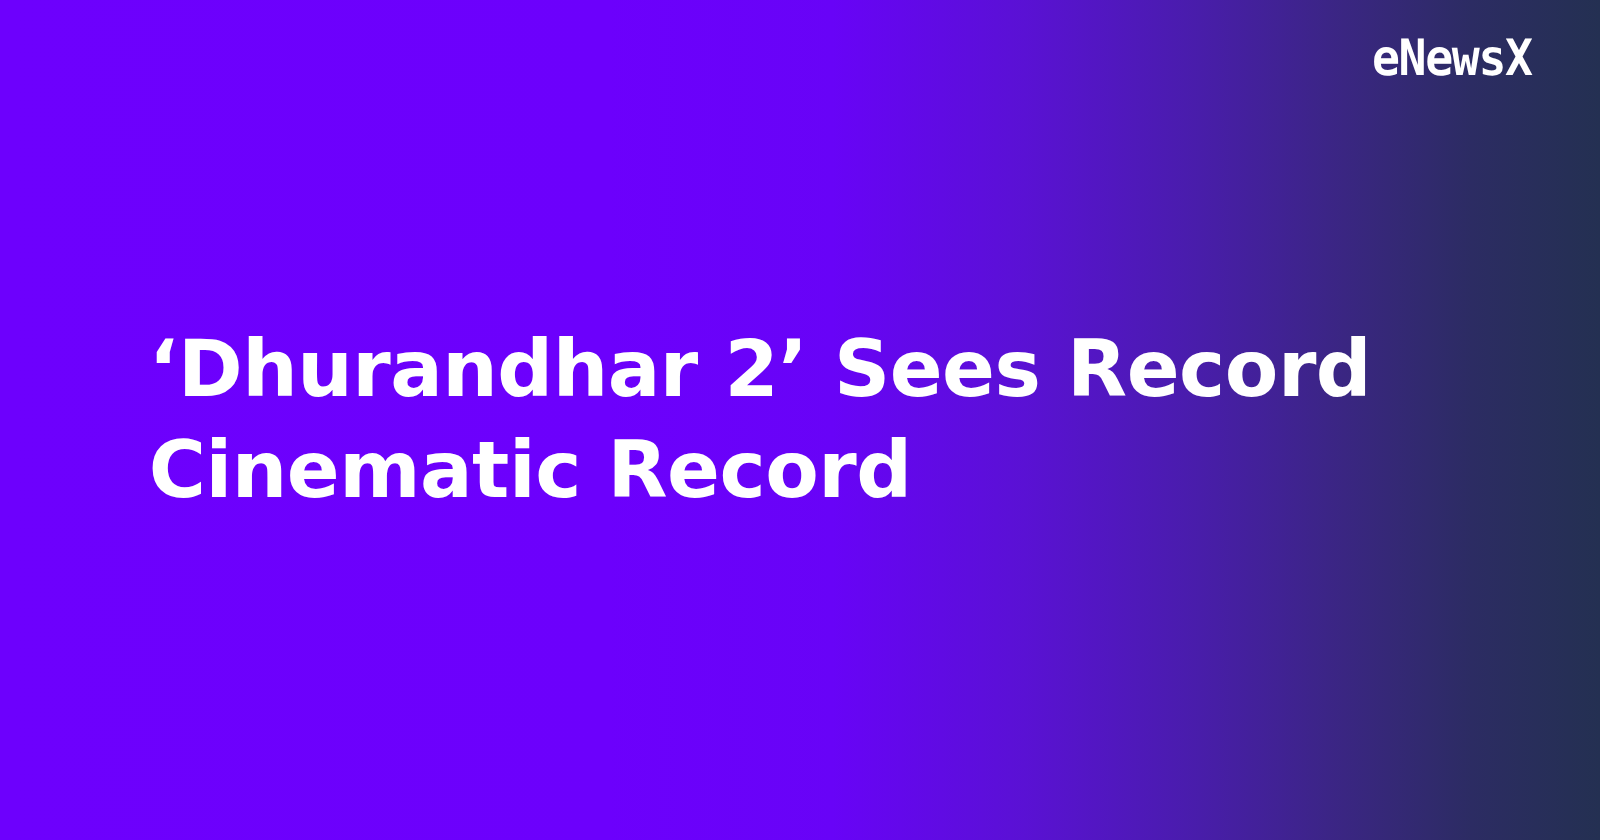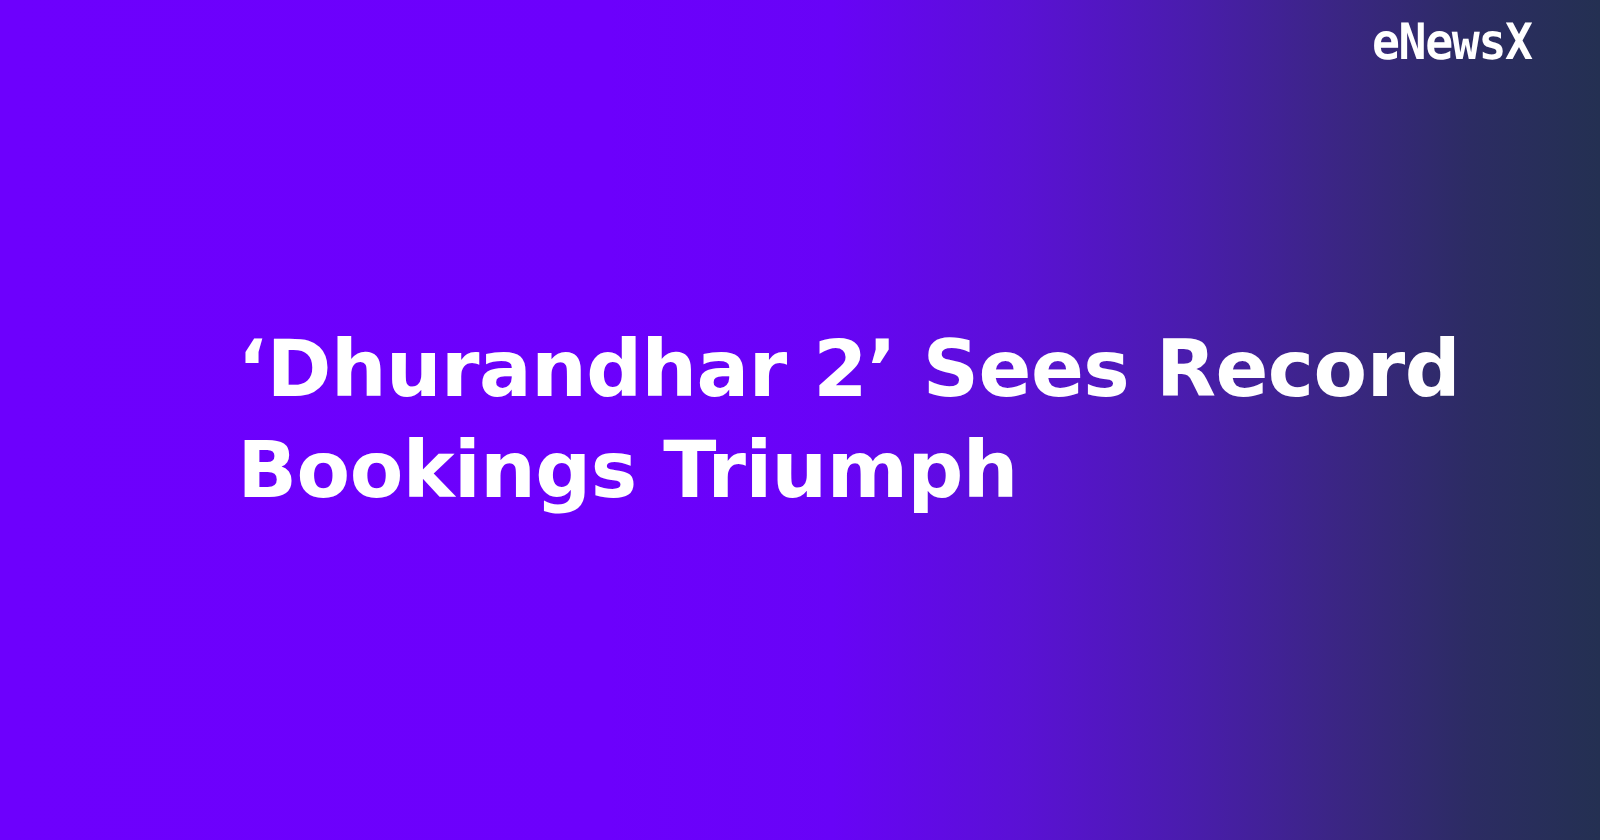--- a/index.html
+++ b/index.html
@@ -27,21 +27,21 @@
       #4a1cae 74%,
       #3a2682 84%,
       #2c2c63 92%,
       #243052 100%
     );
   }
 
   
   .brand {
     position: absolute;
-    top: 17px;
+    top: 33px;
     right: 68px;
     line-height: 1;
     white-space: nowrap;
   }
   .brand-text {
     display: block;
     font-family: "DejaVu Sans Mono", "Liberation Mono", monospace;
     font-size: 50px;
     font-weight: 700;
     color: #ffffff;
@@ -54,21 +54,21 @@
   
   .headline-wrap {
     position: absolute;
     left: 60px;
     right: 140px;
     top: 0;
     bottom: 0;
     display: flex;
     flex-direction: column;
     justify-content: center;
-    align-items: flex-end;
+    align-items: center;
   }
   .headline {
     margin: 0;
     padding: 0;
     font-family: "DejaVu Sans", "Liberation Sans", sans-serif;
     font-size: 78px;
     font-weight: 700;
     line-height: 101px;
     color: #ffffff;
     letter-spacing: -0.5px;
@@ -85,17 +85,17 @@
 
 <div class="card">
 
   <div class="brand">
     <span class="brand-text">eNewsX</span>
   </div>
 
   <div class="headline-wrap">
     <h1 class="headline">
       <span class="headline-line">‘Dhurandhar 2’ Sees Record</span>
-      <span class="headline-line">Bookings Triumph</span>
+      <span class="headline-line">Cinematic Record</span>
     </h1>
   </div>
 
 </div>
 
 </body></html>

